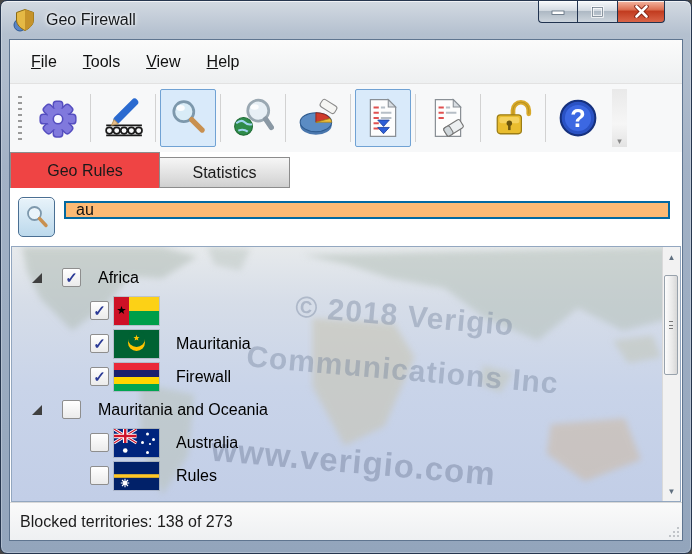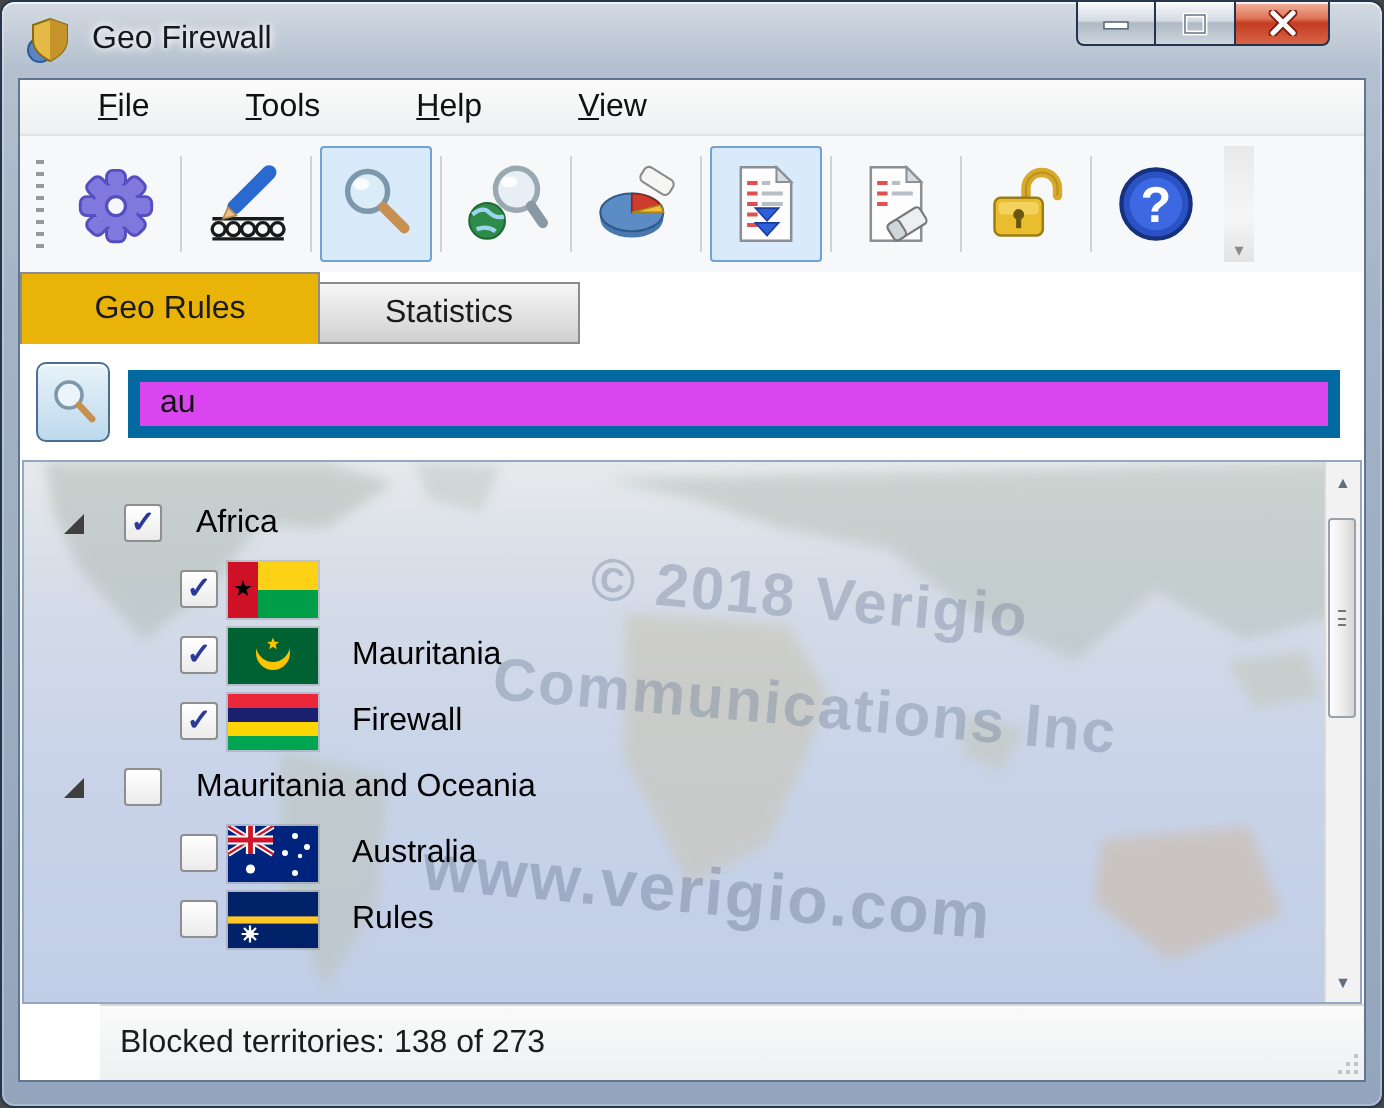--- a/index.html
+++ b/index.html
@@ -14,45 +14,45 @@
   .title-text{font-size:16px;color:#15181c;text-shadow:0 0 6px #fff,0 0 3px #fff;text-align:center;}
   .caption-group{position:absolute;top:0;right:26px;display:flex;}
   .capbtn{height:22px;border:1px solid #21334f;border-top:none;display:flex;align-items:center;justify-content:center;background:linear-gradient(180deg,#f7f9fb 0%,#d4dbe2 45%,#aeb9c4 50%,#cdd5dd 100%);box-shadow:inset 0 1px 0 rgba(255,255,255,.8);}
   .capbtn.min{width:39px;border-radius:0 0 0 4px;border-right:none;}
   .capbtn.max{width:41px;border-radius:0;}
   .capbtn.close{width:47px;border-left:none;border-radius:0 0 4px 0;background:linear-gradient(180deg,#f4b7a2 0%,#dd7154 40%,#c23c20 50%,#d96448 100%);}
 
   
   .client{position:absolute;left:8px;top:38px;right:8px;bottom:12px;background:#fff;border:1px solid #5f7590;display:flex;flex-direction:column;}
 
-  .menubar{height:28px;background:linear-gradient(180deg,#fbfbfb,#eef0f1);border-bottom:1px solid #e2e2e2;display:flex;align-items:center;padding-left:26px;gap:22px;}
+  .menubar{height:44px;background:linear-gradient(180deg,#fbfbfb,#eef0f1);border-bottom:1px solid #e2e2e2;display:flex;align-items:center;padding-left:8px;}
   .menu-item{font-size:16px;color:#111;padding:8px 13px;cursor:default;}
 
   .toolbar{height:68px;background:#f7f8f9;display:flex;align-items:center;padding-left:6px;}
   .gripper{width:4px;height:44px;margin:0 8px 0 2px;background:repeating-linear-gradient(180deg,#9a9a9a 0 2px,transparent 2px 6px);}
   .tbtn{width:56px;height:58px;display:flex;align-items:center;justify-content:center;border:1px solid transparent;border-radius:2px;}
   .tbtn.selected{background:#d9eafa;border-color:#70a2d4;}
   .tsep{width:1px;height:48px;background:#d2d2d2;margin:0 4px;}
   .tbtn svg{width:42px;height:42px;}
   .overflow-strip{width:15px;height:58px;margin-left:6px;background:linear-gradient(180deg,#e9e9e9,#f6f6f6 60%,#e3e3e3);position:relative;}
   .overflow-strip .chev{position:absolute;bottom:1px;left:0;right:0;text-align:center;font-size:9px;color:#8a8a8a;}
 
   .tabrow{height:36px;display:flex;align-items:flex-end;background:#fff;position:relative;}
   .tab{height:31px;display:flex;align-items:center;justify-content:center;font-size:16px;color:#1a1a1a;background:linear-gradient(180deg,#f6f6f6,#d8d8d8 80%,#cfcfcf);border:1px solid #8c8c8c;border-left:none;}
   .tab:first-child{border-left:1px solid #8c8c8c;}
-  .tab.active{height:36px;background:#eab308;border:1px solid #8c8c8c;border-bottom:none;z-index:3;font-size:16px;}
+  .tab.active{height:36px;background:#ef4444;border:1px solid #8c8c8c;border-bottom:none;z-index:3;font-size:16px;}
   .tab.t0{width:150px;}
   .tab.t1{width:184px;}
   .tab.t2{width:130px;}
   .tab.t3{width:92px;}
 
   .searchrow{height:58px;background:#fff;position:relative;}
   .search-btn{position:absolute;left:8px;top:9px;width:37px;height:40px;border:1px solid #4a6f93;border-radius:5px;background:linear-gradient(180deg,#e8f3fa,#bcd9ec);display:flex;align-items:center;justify-content:center;box-shadow:inset 0 1px 0 rgba(255,255,255,.9);}
   .search-btn svg{width:26px;height:26px;}
-  .search-input{position:absolute;left:54px;right:12px;top:13px;height:34px;background:#d946ef;border:6px solid #0369a1;font-size:16px;padding:0 10px;color:#111;font-family:"Liberation Sans",sans-serif;outline:none;}
+  .search-input{position:absolute;left:54px;right:12px;top:13px;height:18px;background:#fdba74;border:2px solid #0369a1;font-size:16px;padding:0 10px;color:#111;font-family:"Liberation Sans",sans-serif;outline:none;}
 
   .listpanel{flex:1;position:relative;margin:0 1px;border:1px solid #93a7c0;background:linear-gradient(180deg,#e7eaec 0%,#d6dde8 22%,#c9d4e9 55%,#c2cee7 100%);overflow:hidden;}
   .mapsvg{position:absolute;left:0;top:0;width:100%;height:100%;}
   .wm{position:absolute;color:rgba(116,129,156,.40);transform:rotate(5deg);white-space:nowrap;letter-spacing:1px;}
   .wm1{left:283px;top:52px;font-size:30px;font-weight:600;}
   .wm2{left:234px;top:106px;font-size:30px;font-weight:600;}
   .wm3{left:199px;top:196px;font-size:33px;font-weight:700;color:rgba(116,129,156,.46);}
 
   .tree{position:absolute;left:0;top:0;right:18px;bottom:0;padding-top:14px;}
   .trow{display:flex;align-items:center;height:33px;}
@@ -67,21 +67,21 @@
   .tlabel{font-size:16px;color:#000;}
 
   .vscroll{position:absolute;top:0;right:0;bottom:0;width:18px;background:#f2f2f2;border-left:1px solid #dadada;}
   .sarrow{position:absolute;left:0;right:0;height:16px;display:flex;align-items:center;justify-content:center;font-size:8px;color:#5f6f7f;}
   .sarrow.up{top:2px;}
   .sarrow.down{bottom:2px;}
   .sthumb{position:absolute;left:1px;right:2px;top:28px;height:100px;background:linear-gradient(90deg,#fdfdfd,#e9e9e9 60%,#d7d7d7);border:1px solid #98a2ac;border-radius:2px;}
   .sthumb .grip{position:absolute;left:4px;right:4px;top:46%;height:8px;border-top:1px solid #777;border-bottom:1px solid #777;}
   .sthumb .grip::after{content:"";position:absolute;left:0;right:0;top:3px;border-top:1px solid #777;}
 
-  .statusbar{height:38px;background:linear-gradient(180deg,#fafafa,#eef0f2);border-top:1px solid #d8d8d8;display:flex;align-items:center;padding-left:10px;position:relative;margin-left:40px;}
+  .statusbar{height:38px;background:linear-gradient(180deg,#fafafa,#eef0f2);border-top:1px solid #d8d8d8;display:flex;align-items:center;padding-left:10px;position:relative;}
   .status-text{font-size:16px;color:#1c1c1c;}
   .resize-grip{position:absolute;right:2px;bottom:2px;width:13px;height:13px;opacity:.55;}
 </style>
 </head>
 <body>
 
 <div class="window">
 
   <div class="titlebar">
     <svg class="app-icon" viewBox="0 0 24 24">
@@ -109,22 +109,22 @@
           </svg>
       </div>
     </div>
   </div>
 
   <div class="client">
 
     <div class="menubar">
       <span class="menu-item"><u>F</u>ile</span>
       <span class="menu-item"><u>T</u>ools</span>
+      <span class="menu-item"><u>V</u>iew</span>
       <span class="menu-item"><u>H</u>elp</span>
-      <span class="menu-item"><u>V</u>iew</span>
     </div>
 
     <div class="toolbar">
       <div class="gripper"></div>
 
       <div class="tbtn">
         <svg viewBox="0 0 40 40">
           <g transform="translate(20,21)">
             <g fill="#8079dd" stroke="#554ec0" stroke-width="1.4">
               <rect x="-4.5" y="-17" width="9" height="34" rx="3"></rect>

